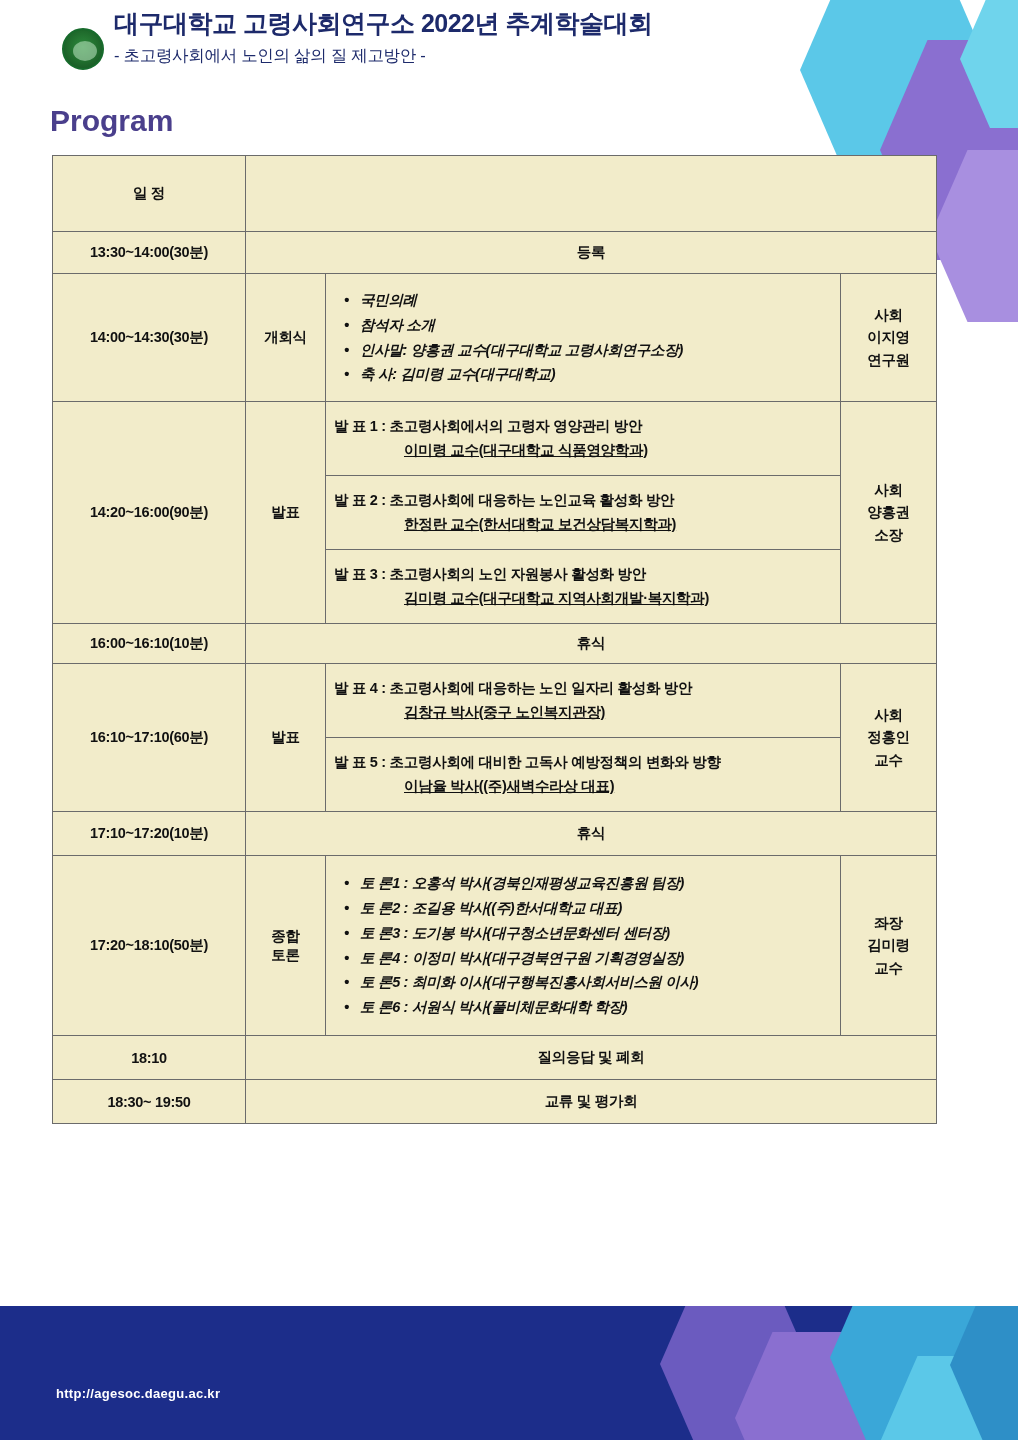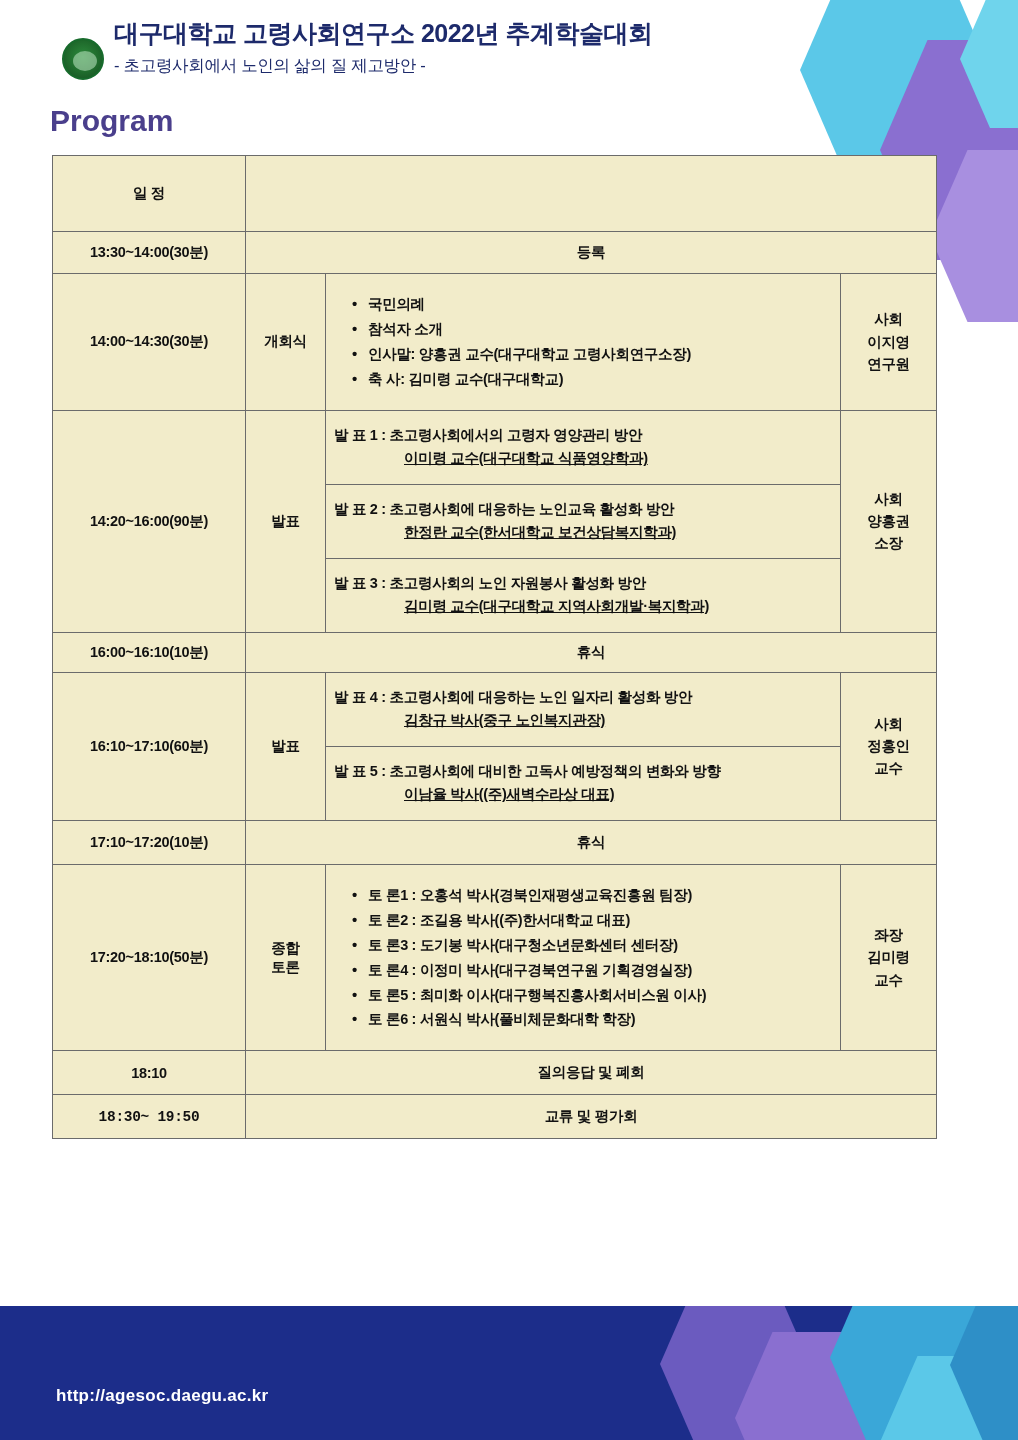--- a/index.html
+++ b/index.html
@@ -21,21 +21,21 @@
     position: absolute;
     clip-path: polygon(25% 0%, 75% 0%, 100% 50%, 75% 100%, 25% 100%, 0% 50%);
   }
   .hex-a { width: 190px; height: 220px; top: -40px; left: 800px; background: #5bc8e8; }
   .hex-b { width: 190px; height: 220px; top: 40px;  left: 880px; background: #8a6fd0; }
   .hex-c { width: 150px; height: 172px; top: 150px; left: 930px; background: #a88fe0; }
   .hex-d { width: 120px; height: 138px; top: -10px; left: 960px; background: #6fd4ec; }
 
   
   .header-wrap {
-    position: absolute; top: 18px; left: 56px; width: 700px;
+    position: absolute; top: 8px; left: 56px; width: 700px;
   }
   .logo {
     position: absolute; left: 6px; top: 20px;
     width: 42px; height: 42px; border-radius: 50%;
     background: radial-gradient(circle at 50% 45%, #2e8b3d 0%, #1f6b2c 55%, #154d20 100%);
     border: 2px solid #176b2c;
   }
   .logo::after {
     content: "";
     position: absolute; left: 9px; top: 11px;
@@ -101,21 +101,21 @@
   }
   td.center-span {
     text-align: center;
     font-weight: bold;
   }
   td.content {
     text-align: left;
     padding-left: 14px;
   }
   .hrow { height: 74px; }
-  .bullets { margin: 12px; padding: 0; list-style: none; }
+  .bullets { margin: 4px; padding: 0; list-style: none; font-style: italic; }
   .bullets li {
     position: relative;
     padding-left: 22px;
     line-height: 1.72;
     font-size: 14.5px;
     font-weight: bold;
   }
   .bullets li::before {
     content: "•";
     position: absolute; left: 6px; top: -1px;
@@ -140,21 +140,21 @@
   .fhex-c { width: 170px; height: 195px; top: -46px; left: 830px; background: #3aa7d8; }
   .fhex-d { width: 150px; height: 172px; top: 50px;  left: 880px; background: #5bc8e8; }
   .fhex-e { width: 130px; height: 150px; top: -16px; left: 950px; background: #2e8fc7; }
   .footer-host {
     position: absolute; left: 56px; top: 28px;
     font-size: 22px; font-weight: bold; color: #ffffff;
     letter-spacing: -0.4px;
   }
   .footer-url {
     position: absolute; left: 56px; top: 80px;
-    font-size: 17px; font-weight: bold; color: #ffffff;
+    font-size: 13px; font-weight: bold; color: #ffffff;
     letter-spacing: 0.3px;
   }
 </style>
 </head>
 <body>
 
 <div id="page">
 
   <div class="hex hex-a"></div>
   <div class="hex hex-b"></div>
@@ -295,21 +295,21 @@
             <div>교수</div>
           </td>
         </tr>
 
         <tr>
           <td class="time" style="height:44px;">18:10</td>
           <td colspan="3" class="center-span">질의응답 및 폐회</td>
         </tr>
 
         <tr>
-          <td class="time" style="height:44px;font-family:Liberation Mono, monospace;">18:30~ 19:50</td>
+          <td class="time" style="height:44px;">18:30~ 19:50</td>
           <td colspan="3" class="center-span">교류 및 평가회</td>
         </tr>
       </tbody>
     </table>
   </div>
 
   <div class="footer">
     <div class="fhex fhex-a"></div>
     <div class="fhex fhex-b"></div>
     <div class="fhex fhex-c"></div>

